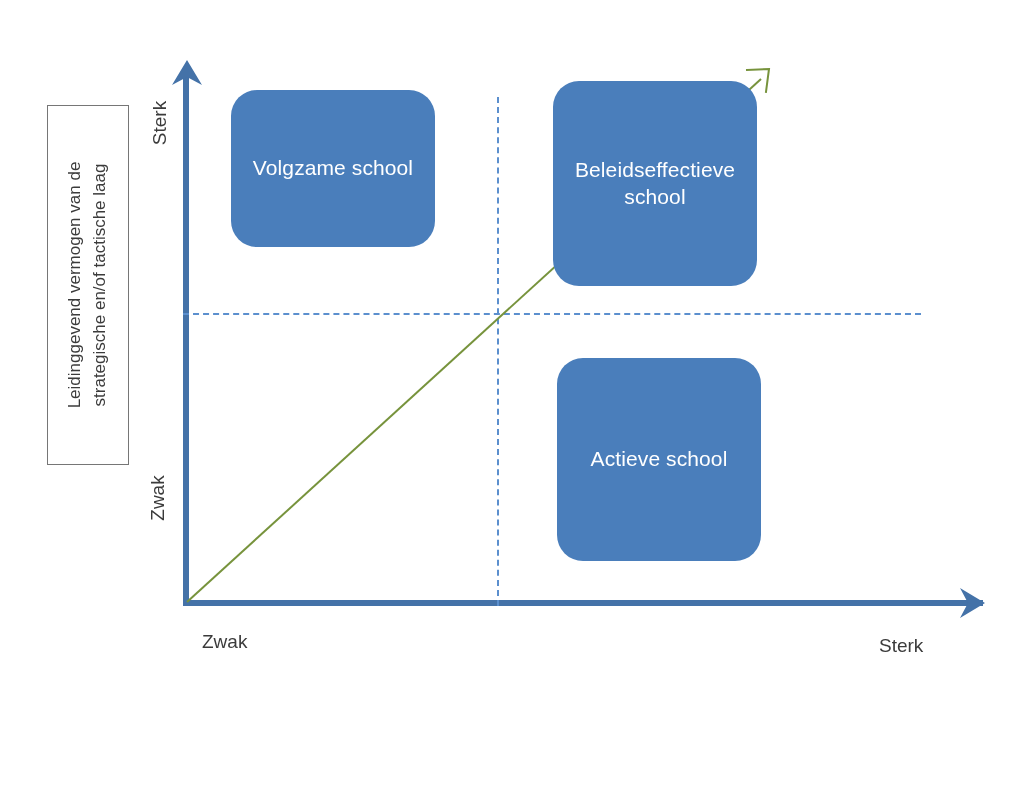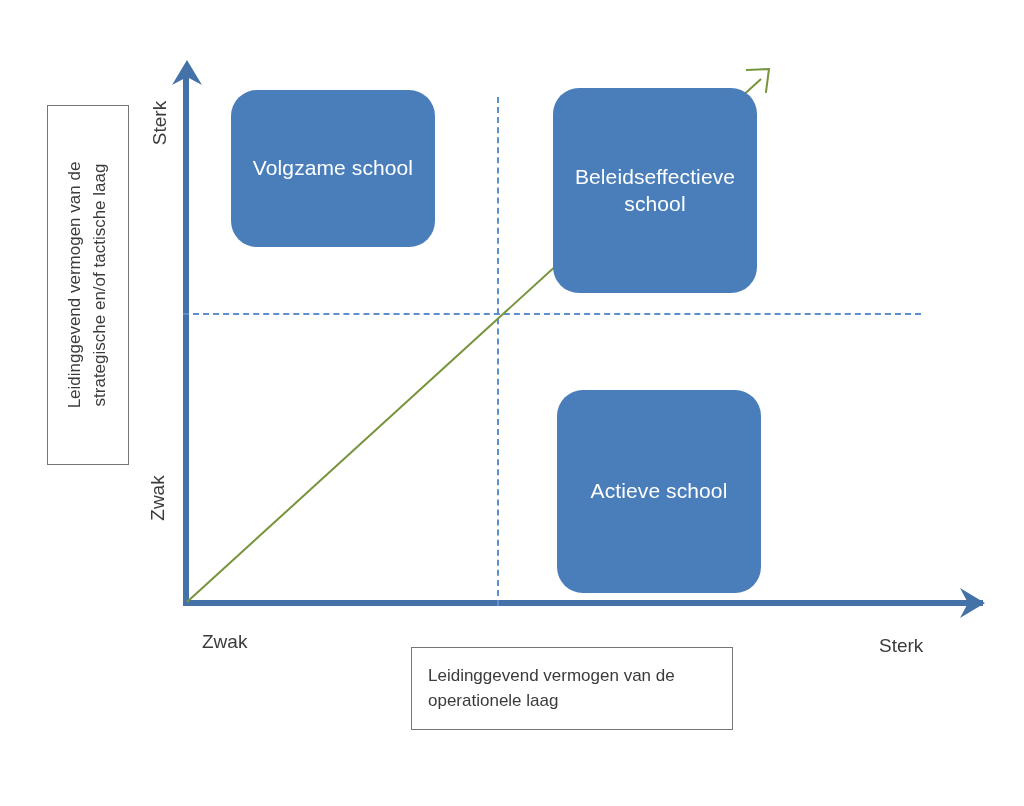--- a/index.html
+++ b/index.html
@@ -78,23 +78,23 @@
     align-items: center;
     justify-content: center;
     text-align: center;
     font-size: 21px;
     line-height: 1.25;
     padding: 0 14px;
     box-sizing: border-box;
     letter-spacing: .1px;
   }
   #box-volgzame      { left: 231px; top:  90px; width: 204px; height: 157px; }
-  #box-beleids       { left: 553px; top:  88px; width: 204px; height: 205px; }
+  #box-beleids       { left: 553px; top:  81px; width: 204px; height: 205px; }
   #box-dodehoek      { left: 238px; top: 358px; width: 206px; height: 204px; }
-  #box-actieve       { left: 557px; top: 358px; width: 204px; height: 203px; margin-top: 32px; }
+  #box-actieve       { left: 557px; top: 358px; width: 204px; height: 203px; }
 
   
   .scale-label {
     position: absolute;
     color: #3b3b3b;
     font-size: 19px;
     white-space: nowrap;
   }
   #label-y-sterk {
     left: 130px;
@@ -198,17 +198,14 @@
 
   <div class="scale-label" id="label-y-sterk">Sterk</div>
   <div class="scale-label" id="label-y-zwak">Zwak</div>
   <div class="scale-label" id="label-x-zwak">Zwak</div>
   <div class="scale-label" id="label-x-sterk">Sterk</div>
 
   <div class="caption-box" id="caption-y">
     <div class="caption-text">Leidinggevend vermogen van de strategische en/of tactische laag</div>
   </div>
 
-  <div class="caption-box" id="caption-x">
-    <div class="caption-text">Leidinggevend vermogen van de operationele laag</div>
-  </div>
 
 </div>
 
 </body></html>

